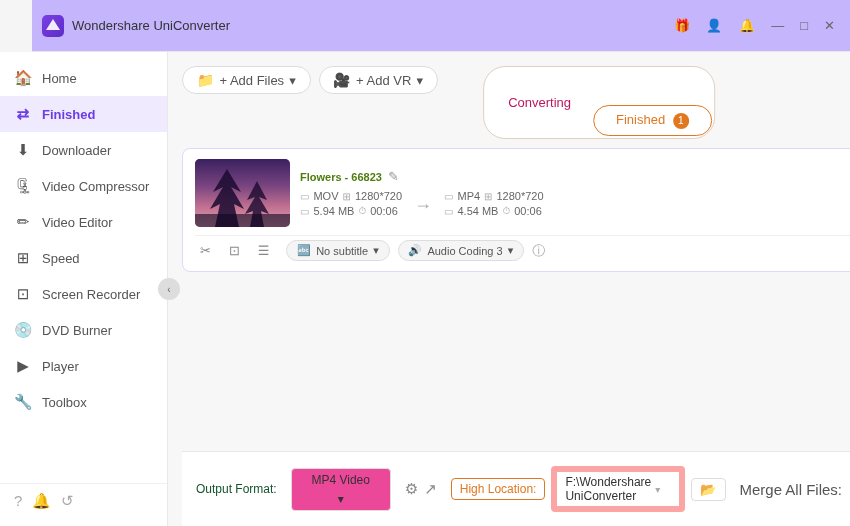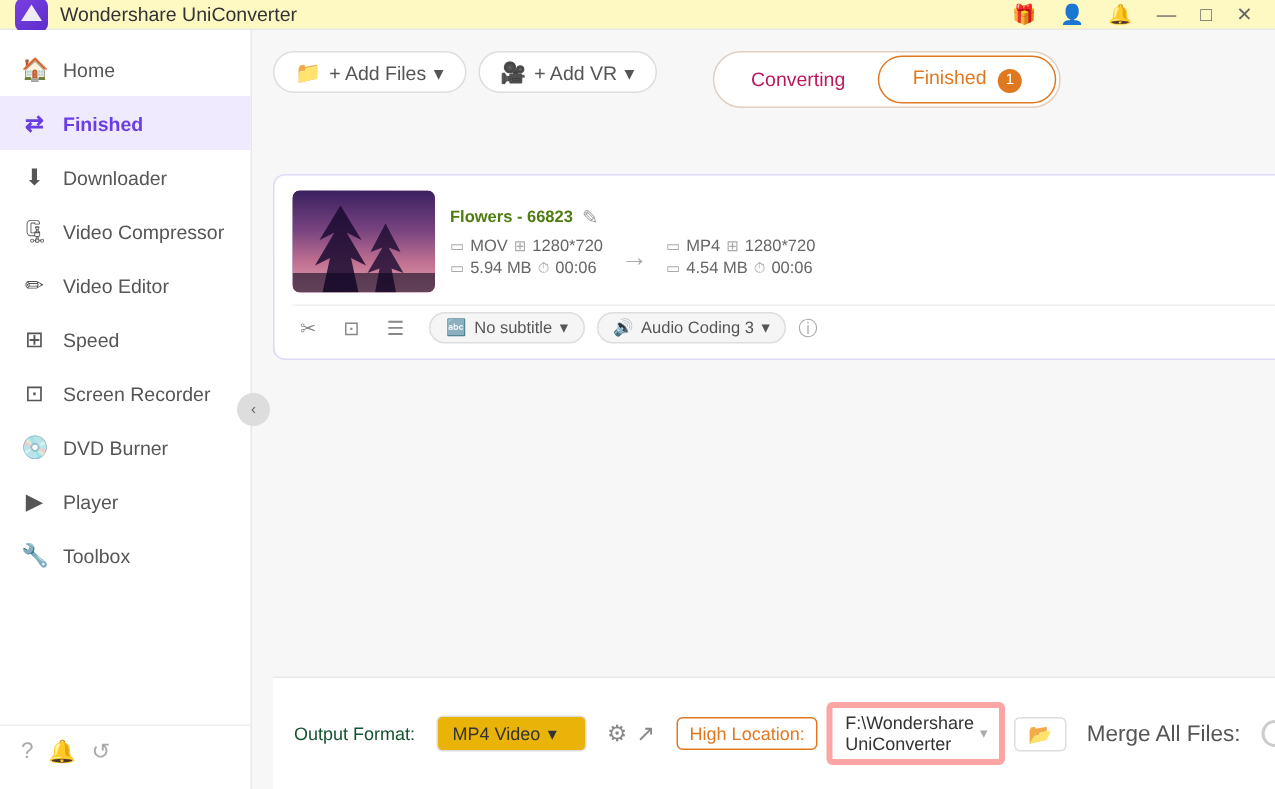--- a/index.html
+++ b/index.html
@@ -10,25 +10,26 @@
       height: 526px;
       overflow: hidden;
       display: flex;
       flex-direction: column;
     }
 
     
     .titlebar {
       display: flex;
       align-items: center;
-      background: #fef9c3;
-      height: 20px;
+      background: #c4b5fd;
+      height: 52px;
       padding: 0 10px;
       border-bottom: 1px solid #e8e8e8;
       flex-shrink: 0;
+      margin-left: 32px;
     }
     .titlebar-logo {
       width: 22px;
       height: 22px;
       background: linear-gradient(135deg, #7b3fe4, #5b2dc8);
       border-radius: 5px;
       margin-right: 8px;
       display: flex;
       align-items: center;
       justify-content: center;
@@ -165,20 +166,21 @@
       cursor: pointer;
       color: #be185d;
       position: relative;
     }
     .tab.active {
       background: #fff;
       color: #e07820;
       border: 1.5px solid #e07820;
       border-radius: 18px;
       font-weight: 500;
+      margin-top: 36px;
     }
     .tab-badge {
       background: #e07820;
       color: #fff;
       border-radius: 50%;
       font-size: 10px;
       width: 16px;
       height: 16px;
       display: inline-flex;
       align-items: center;
@@ -354,24 +356,25 @@
       white-space: nowrap;
     }
     .output-format-select {
       display: flex;
       align-items: center;
       border: 1px solid #ddd;
       border-radius: 4px;
       padding: 4px 10px;
       font-size: 12px;
       color: #333;
-      background: #eab308;
+      background: #ec4899;
       cursor: pointer;
       gap: 5px;
       min-width: 100px;
+      flex-direction: column;
     }
     .output-icons {
       display: flex;
       gap: 6px;
       align-items: center;
     }
     .output-icon-btn {
       font-size: 15px;
       color: #888;
       cursor: pointer;
@@ -449,23 +452,23 @@
     }
     .sidebar-bottom-icon {
       font-size: 15px;
       color: #aaa;
       cursor: pointer;
     }
 
     .file-location-path-select {
       display: flex;
       align-items: center;
-      border: 4px solid #fca5a5;
+      border: 6px solid #fca5a5;
       border-radius: 4px;
-      padding: 3px 8px 3px 8px;
+      padding: 3px 19px 3px 8px;
       font-size: 12px;
       color: #333;
       background: #fff;
       cursor: pointer;
     }
   </style>
 </head>
 <body>
 
 <div class="titlebar">

